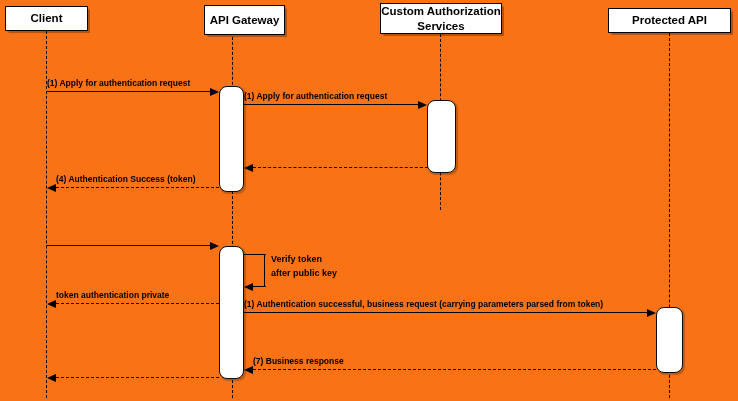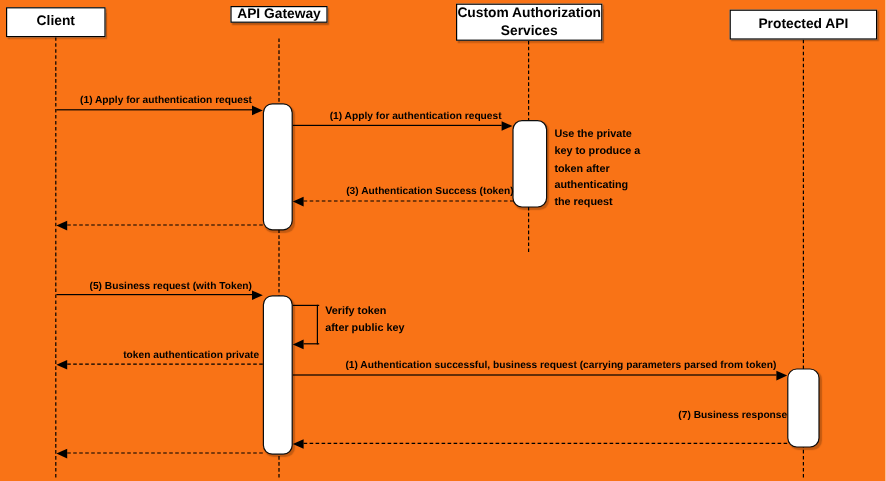--- a/index.html
+++ b/index.html
@@ -42,89 +42,83 @@
     border-left:9px solid #000;z-index:4;
   }
   .head-left{
     position:absolute;width:0;height:0;
     border-top:4.5px solid transparent;border-bottom:4.5px solid transparent;
     border-right:9px solid #000;z-index:4;
   }
   .msg-label{
     position:absolute;
     font-size:8.5px;font-weight:bold;color:#000;
-    text-align:right;white-space:nowrap;z-index:4;
+    text-align:left;white-space:nowrap;z-index:4;
   }
   .note{
     position:absolute;
     font-size:9px;font-weight:bold;color:#000;
     white-space:pre-line;line-height:14.3px;text-align:left;z-index:4;
   }
 </style>
 </head>
 <body>
 
 <div class="canvas">
 
   <div class="lifeline" style="left:46px;top:31px;height:367px"></div>
   <div class="lifeline" style="left:232px;top:32px;height:366px"></div>
   <div class="lifeline" style="left:440px;top:34px;height:176px"></div>
   <div class="lifeline" style="left:669px;top:33px;height:365px"></div>
 
   <div class="actor" style="left:5px;top:6px;width:83px;height:25px"><span>Client</span></div>
-  <div class="actor" style="left:192px;top:5px;width:81px;height:14px"><span>API Gateway</span></div>
+  <div class="actor" style="left:204px;top:5px;width:81px;height:30px"><span>API Gateway</span></div>
   <div class="actor" style="left:380px;top:3px;width:122px;height:31px"><span>Custom Authorization
 Services</span></div>
   <div class="actor" style="left:608px;top:8px;width:123px;height:25px"><span>Protected API</span></div>
 
   <div class="activation" style="left:219px;top:86px;width:25px;height:106px"></div>
   <div class="activation" style="left:219px;top:246px;width:25px;height:133px"></div>
   <div class="activation" style="left:427px;top:100px;width:29px;height:73px"></div>
   <div class="activation" style="left:656px;top:307px;width:27px;height:66px"></div>
 
   <div class="msg-label" style="left:47px;top:78px;width:163px">(1) Apply for authentication request</div>
   <div class="line-solid" style="left:47px;top:91px;width:163px"></div>
   <div class="head-right" style="left:210px;top:88px"></div>
 
   <div class="msg-label" style="left:244px;top:91px;width:174px">(1) Apply for authentication request</div>
   <div class="line-solid" style="left:244px;top:104px;width:174px"></div>
   <div class="head-right" style="left:418px;top:101px"></div>
 
-  <div class="note" style="left:462px;top:104px;width:90px">Use the private
-key to produce a
-token after
-authenticating
-the request</div>
 
-  <div class="msg-label" style="left:253px;top:154px;width:175px">(3) Authentication Success (token)</div>
   <div class="line-dashed" style="left:253px;top:167px;width:175px"></div>
   <div class="head-left" style="left:244px;top:164px"></div>
 
+  <div class="msg-label" style="left:56px;top:174px;width:160px">(4) Authentication Success (token)</div>
   <div class="line-dashed" style="left:56px;top:187px;width:163px"></div>
   <div class="head-left" style="left:47px;top:184px"></div>
 
-  <div class="msg-label" style="left:47px;top:233px;width:163px">(5) Business request (with Token)</div>
   <div class="line-solid" style="left:47px;top:245px;width:163px"></div>
   <div class="head-right" style="left:210px;top:242px"></div>
 
   <div class="line-solid" style="left:244px;top:254px;width:22px"></div>
   <div class="vline-solid" style="left:264px;top:254px;height:33px"></div>
   <div class="line-solid" style="left:253px;top:286px;width:13px"></div>
   <div class="head-left" style="left:244px;top:283px"></div>
   <div class="note" style="left:271px;top:252px;width:85px">Verify token
 after public key</div>
 
   <div class="msg-label" style="left:56px;top:290px;width:160px">token authentication private</div>
   <div class="line-dashed" style="left:56px;top:303px;width:163px"></div>
   <div class="head-left" style="left:47px;top:300px"></div>
 
   <div class="msg-label" style="left:244px;top:299px;width:403px">(1) Authentication successful, business request (carrying parameters parsed from token)</div>
   <div class="line-solid" style="left:244px;top:312px;width:403px"></div>
   <div class="head-right" style="left:647px;top:309px"></div>
 
-  <div class="msg-label" style="left:253px;top:340px;width:403px">(7) Business response</div>
+  <div class="msg-label" style="left:253px;top:356px;width:403px">(7) Business response</div>
   <div class="line-dashed" style="left:253px;top:369px;width:403px"></div>
   <div class="head-left" style="left:244px;top:366px"></div>
 
   <div class="line-dashed" style="left:56px;top:377px;width:163px"></div>
   <div class="head-left" style="left:47px;top:374px"></div>
 
 </div>
 
 </body></html>

